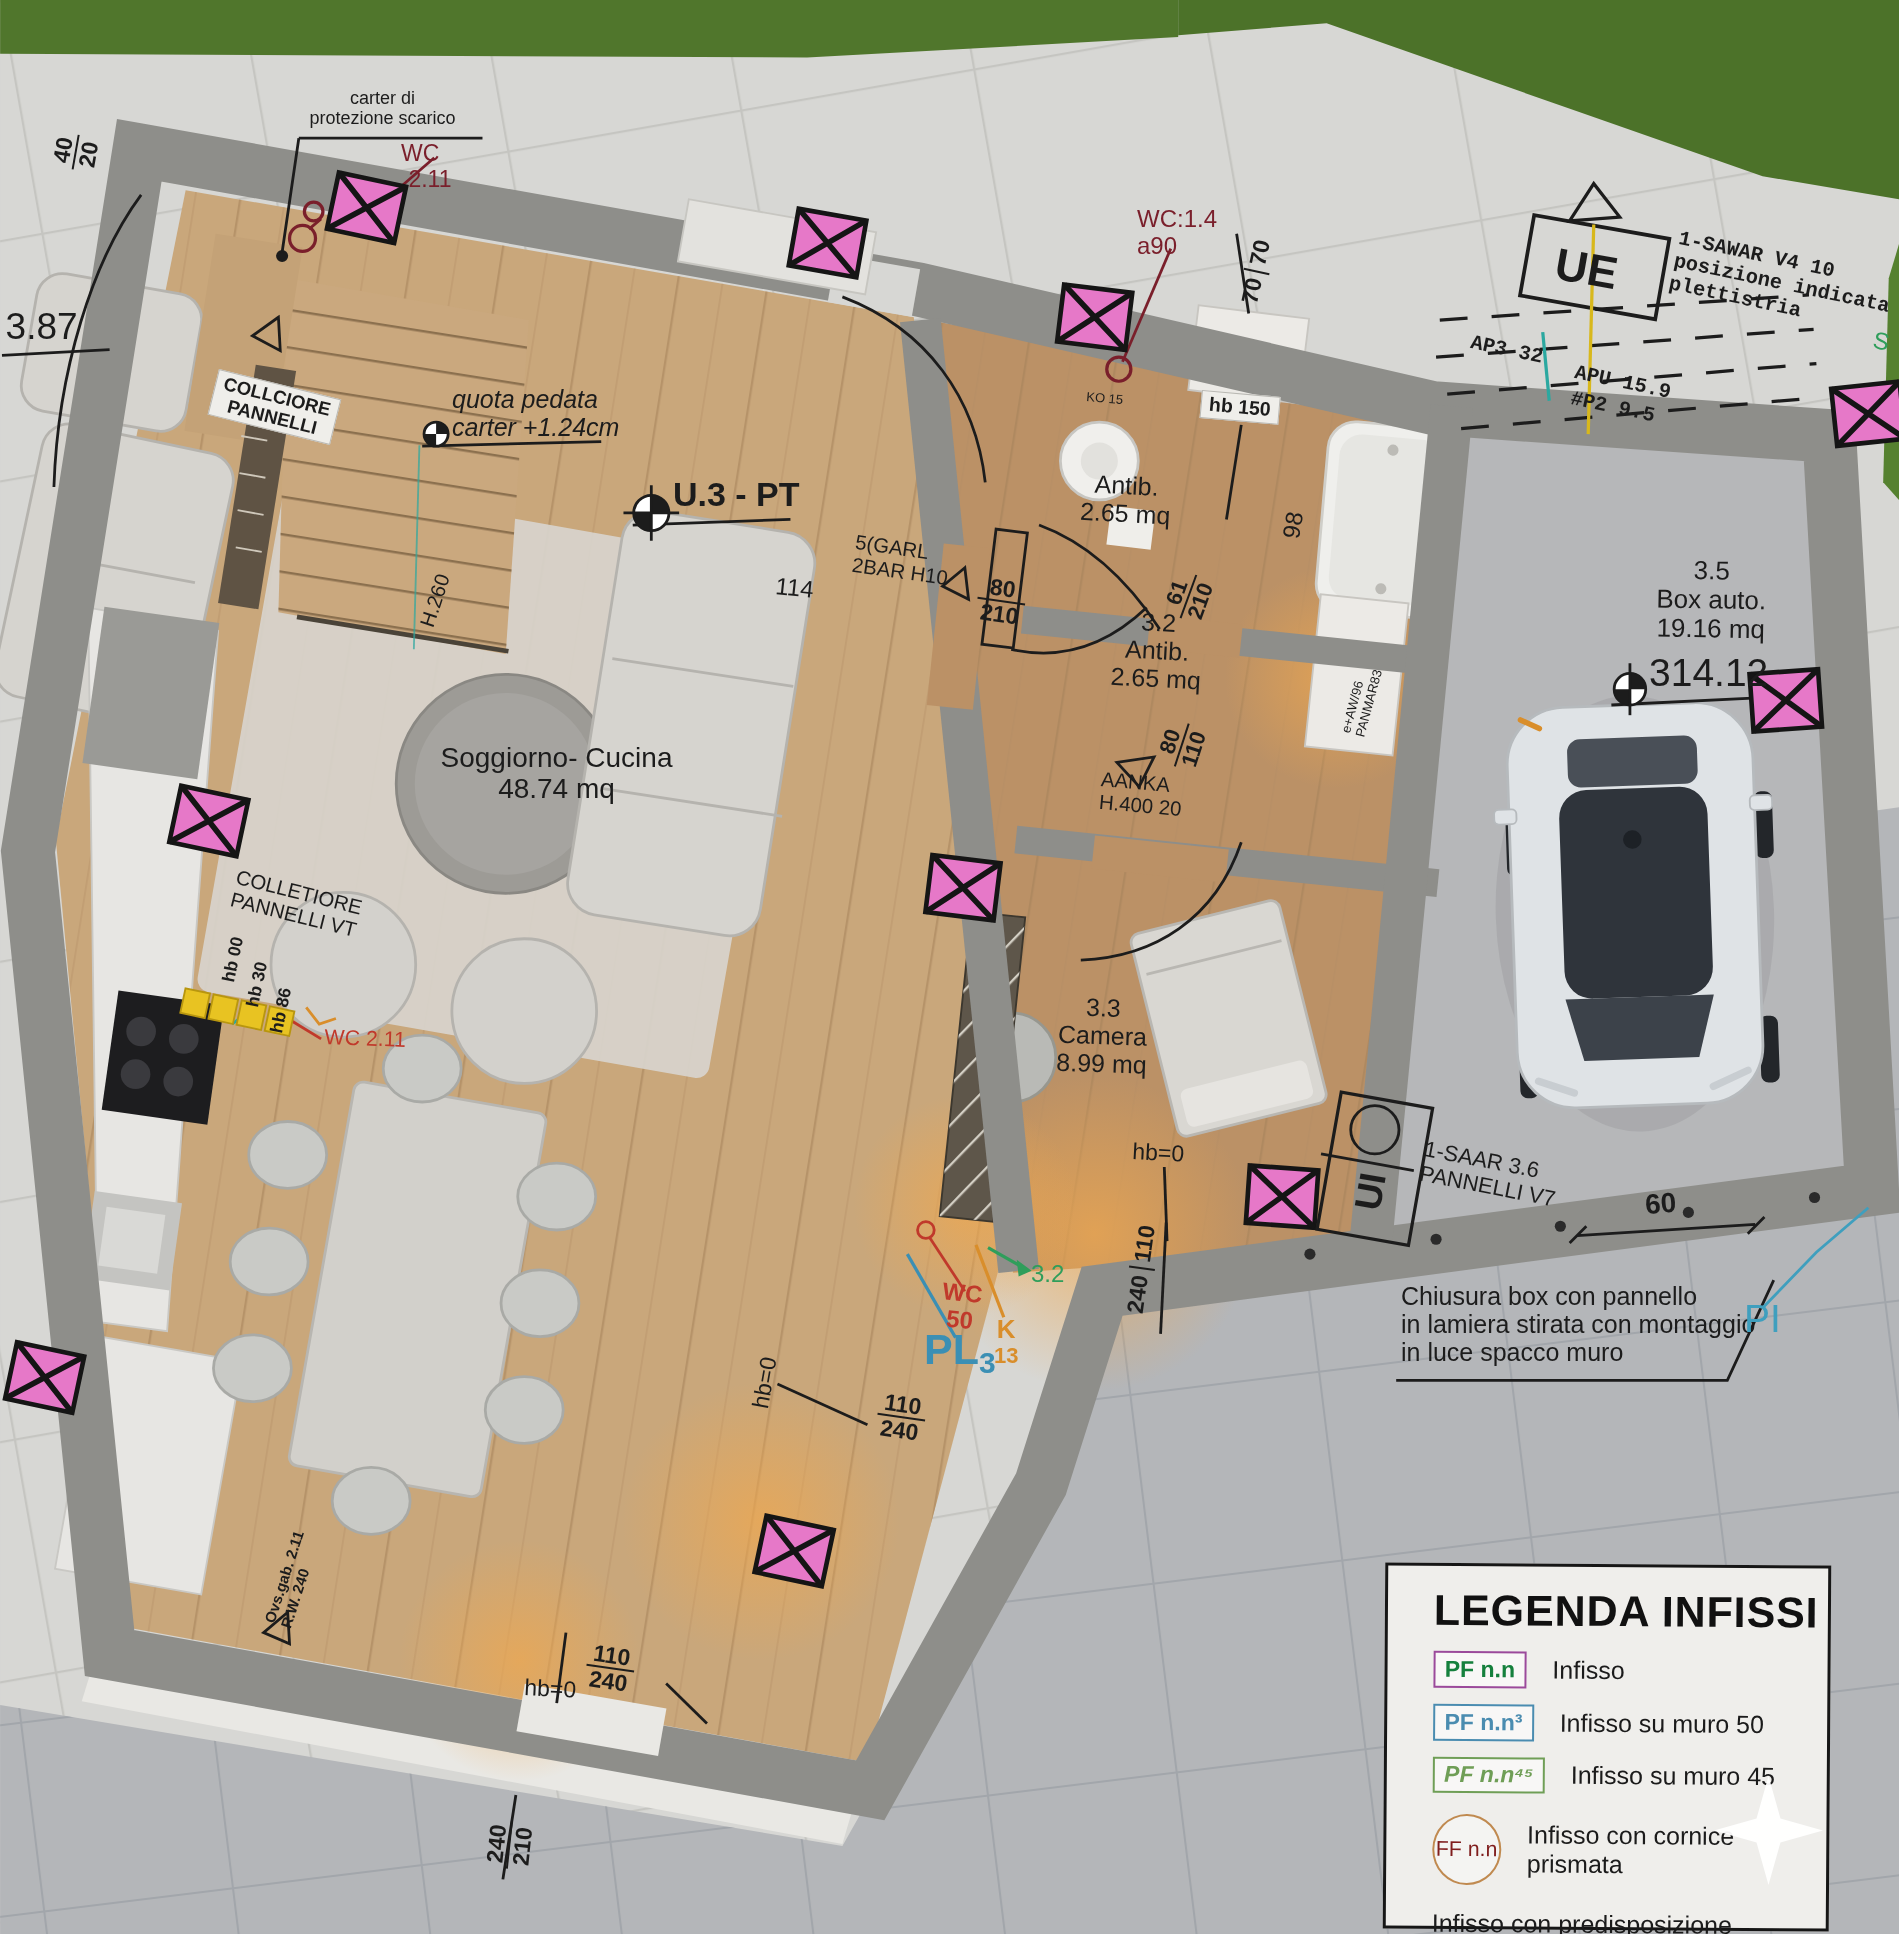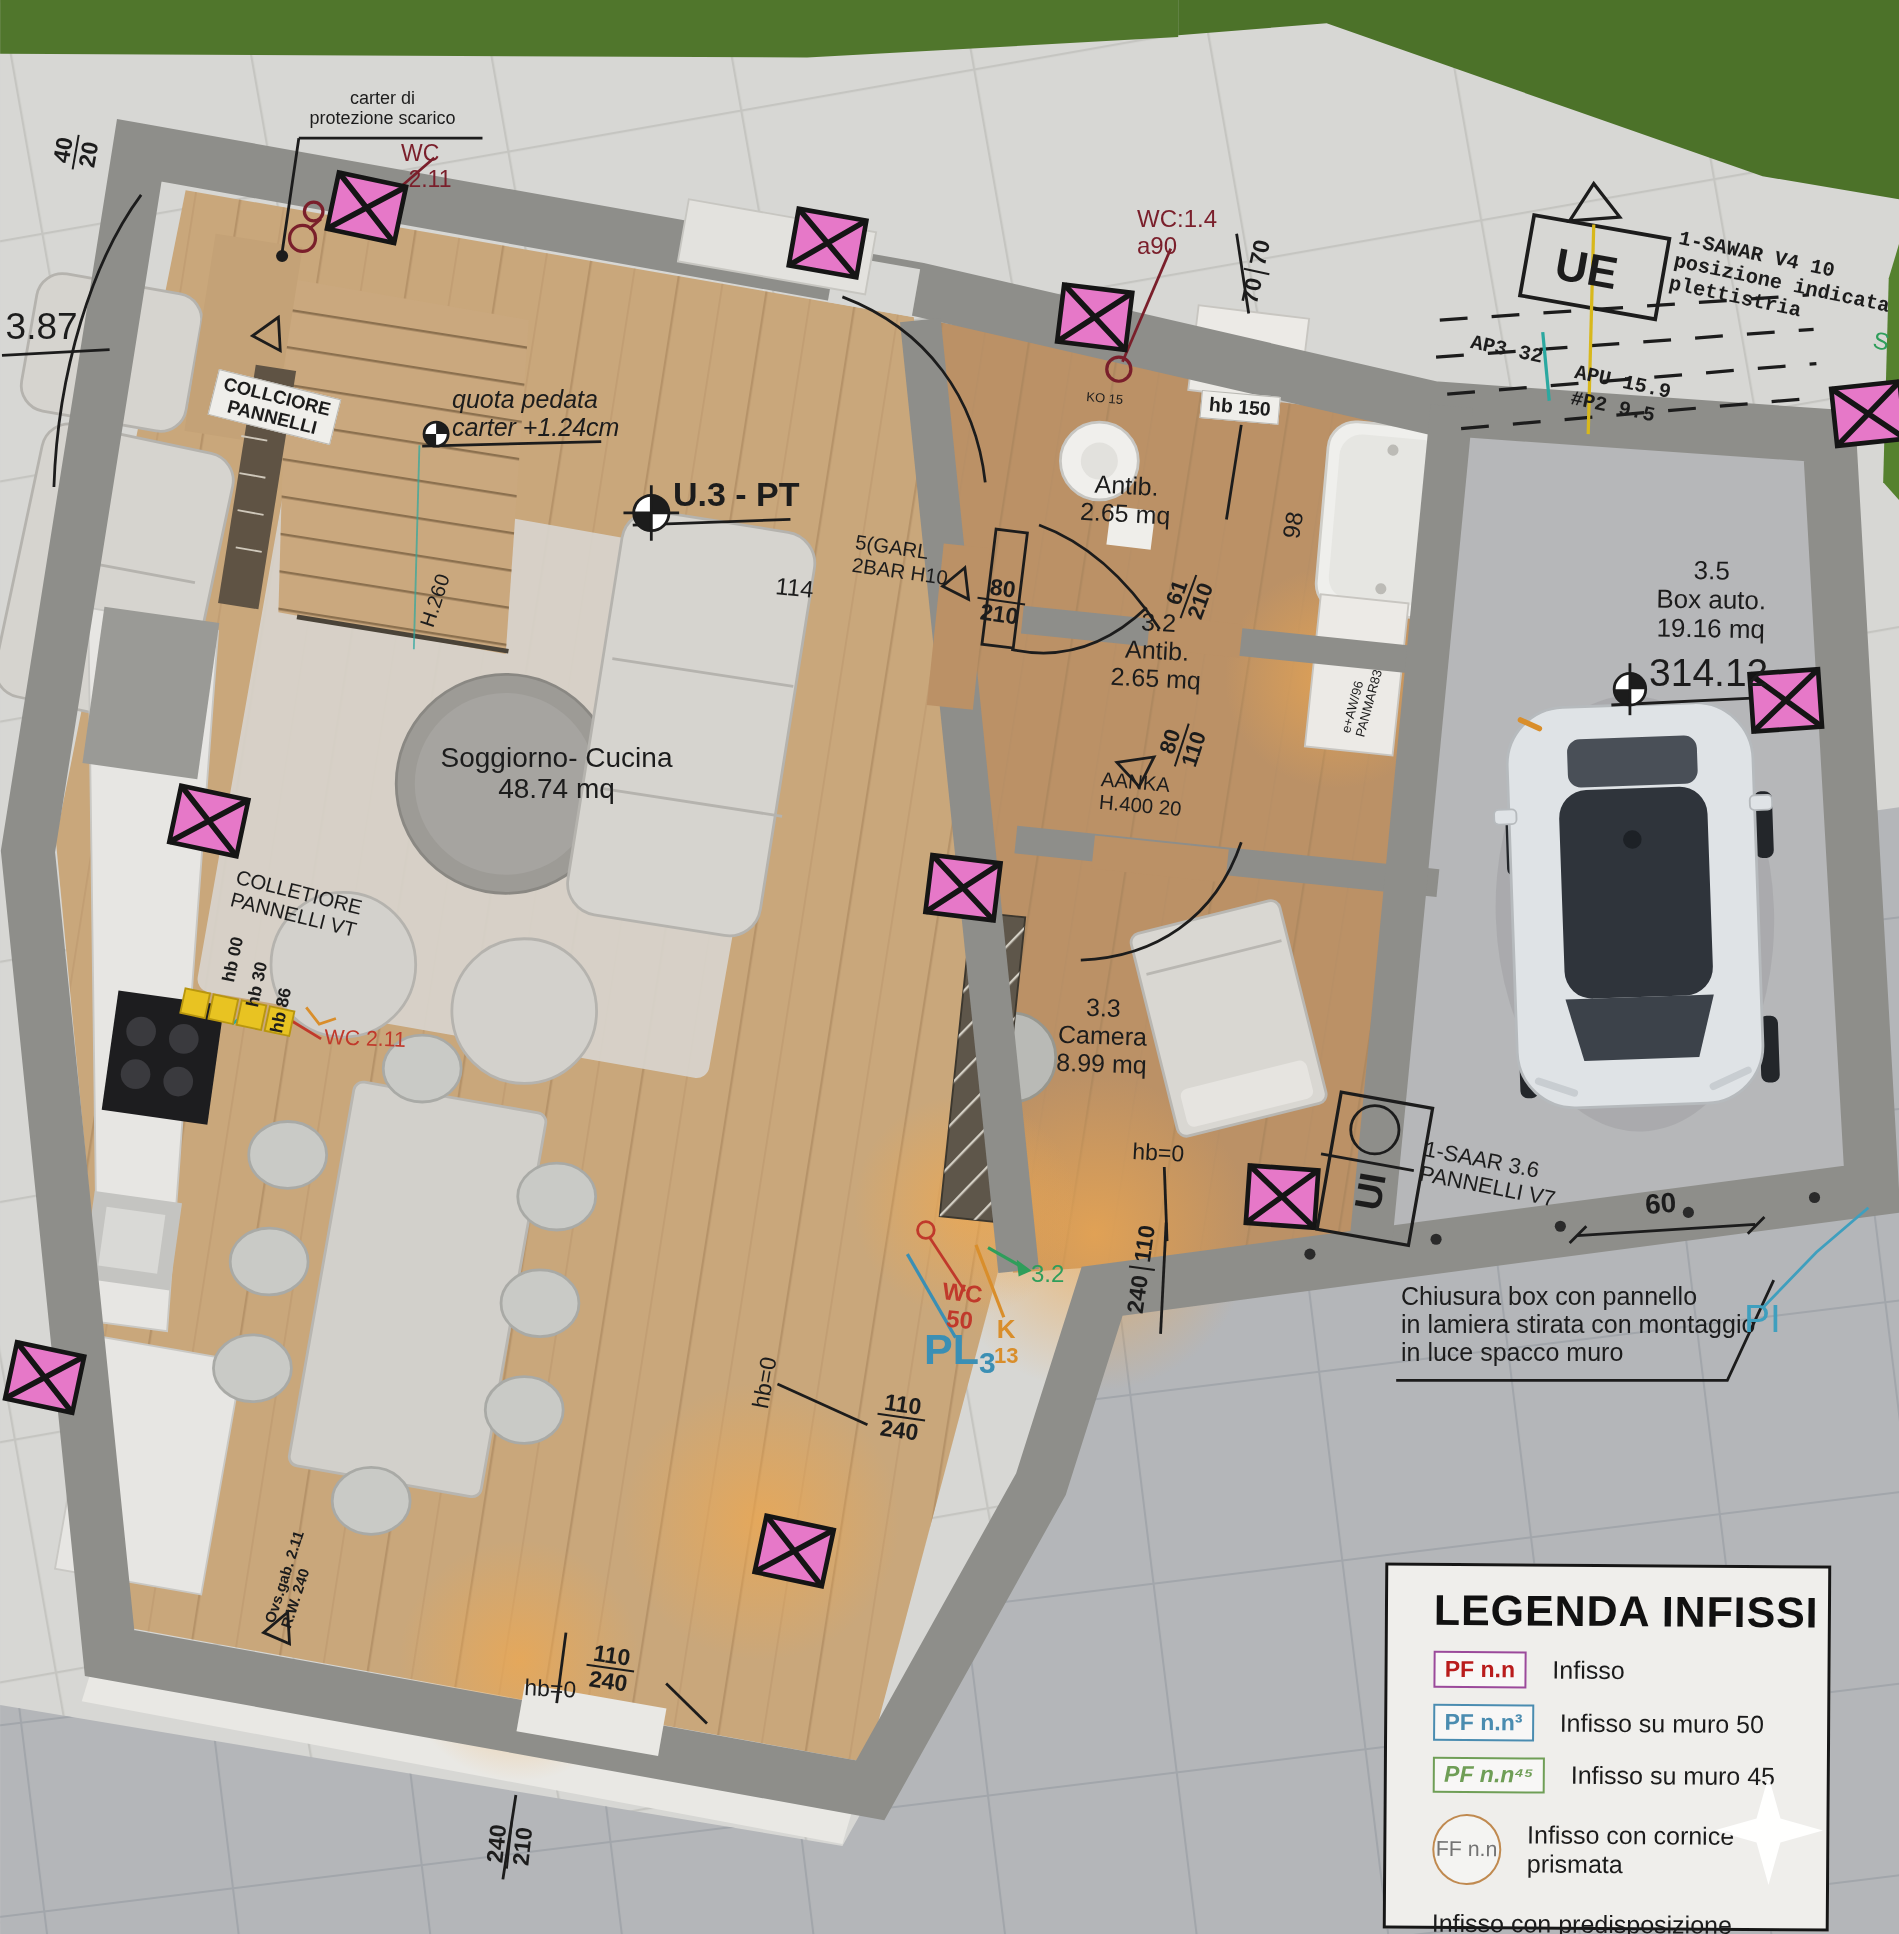--- a/index.html
+++ b/index.html
@@ -474,33 +474,33 @@
       <span class="b">210</span>
 </div>
 <div class="L" style="left:262px;top:1620px;font-size:15px;font-weight:bold;transform:rotate(-72deg);">
   <div>Ovs.gab. 2.11</div>
       <div>R.W. 240</div>
 </div>
 
 <div class="legend">
   <div class="lg-title">LEGENDA INFISSI</div>
   <div class="lg-row">
-    <span class="lg-sym" style="color:#b91c1c;border-color:#9b4a9b;">PF n.n</span>
+    <span class="lg-sym" style="color:#15803d;border-color:#9b4a9b;">PF n.n</span>
     <span class="lg-lab">Infisso</span>
   </div>
   <div class="lg-row">
     <span class="lg-sym" style="color:#4a8cb0;border-color:#4a8cb0;">PF n.n³</span>
     <span class="lg-lab">Infisso su muro 50</span>
   </div>
   <div class="lg-row">
     <span class="lg-sym" style="color:#6f9e56;border-color:#6f9e56;font-style:italic;">PF n.n⁴⁵</span>
     <span class="lg-lab">Infisso su muro 45</span>
   </div>
   <div class="lg-row" style="margin-top:20.4px;">
-    <span class="lg-cir" style="color:#737373;border-color:#c08a50;">FF n.n</span>
+    <span class="lg-cir" style="color:#7f1d1d;border-color:#c08a50;">FF n.n</span>
     <span class="lg-lab">Infisso con cornice prismata</span>
   </div>
   <div class="lg-row" style="margin-top:24px;">
     <span class="lg-lab" style="margin-left:0;">Infisso con predisposizione infornata</span>
   </div>
 </div>
 <div class="sparkle"></div>
 
 </div>
 

